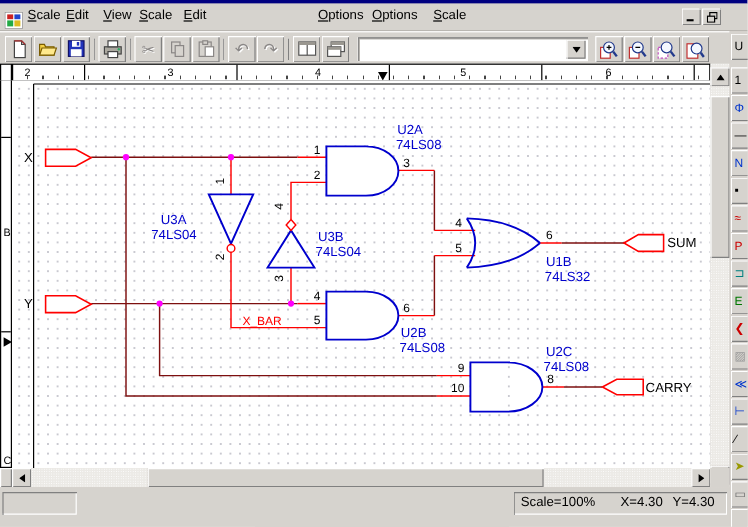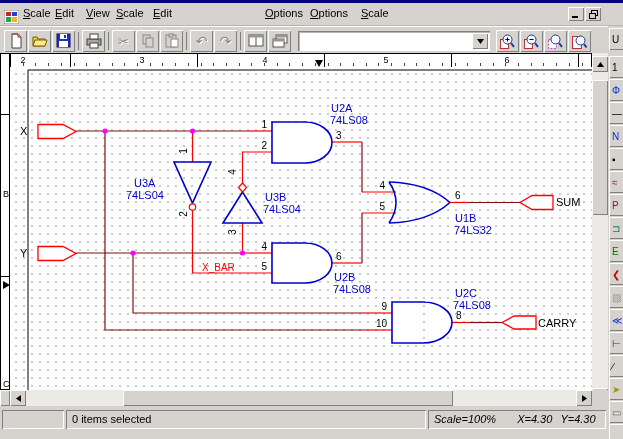--- a/index.html
+++ b/index.html
@@ -375,24 +375,21 @@
     <div class="raised sb-btn abs" style="left:566px;top:0;width:16px;height:16px;">
       <svg width="5" height="7" viewBox="0 0 5 7">
           <path d="M0 0v7l5-3.5z" fill="#000"></path>
         </svg>
     </div>
   </div>
   <div id="sb-corner" class="abs"></div>
 
   <div id="statusbar" class="abs">
     <div class="spanel" style="left:2px;width:62px;"></div>
-    <div class="spanel" style="left:66px;width:360px;">
-      <span>0 items selected</span>
-    </div>
-    <div class="spanel" style="left:428px;width:178px;font-style:italic;">
+    <div class="spanel" style="left:428px;width:178px;">
       <span>Scale=100%</span>
       <span style="margin-left:18px;">X=4.30</span>
       <span style="margin-left:5px;">Y=4.30</span>
     </div>
   </div>
 
   <div id="rightstrip" class="abs">
     <div class="rbtn raised" style="top:2px;">
       <span>U</span>
     </div>

